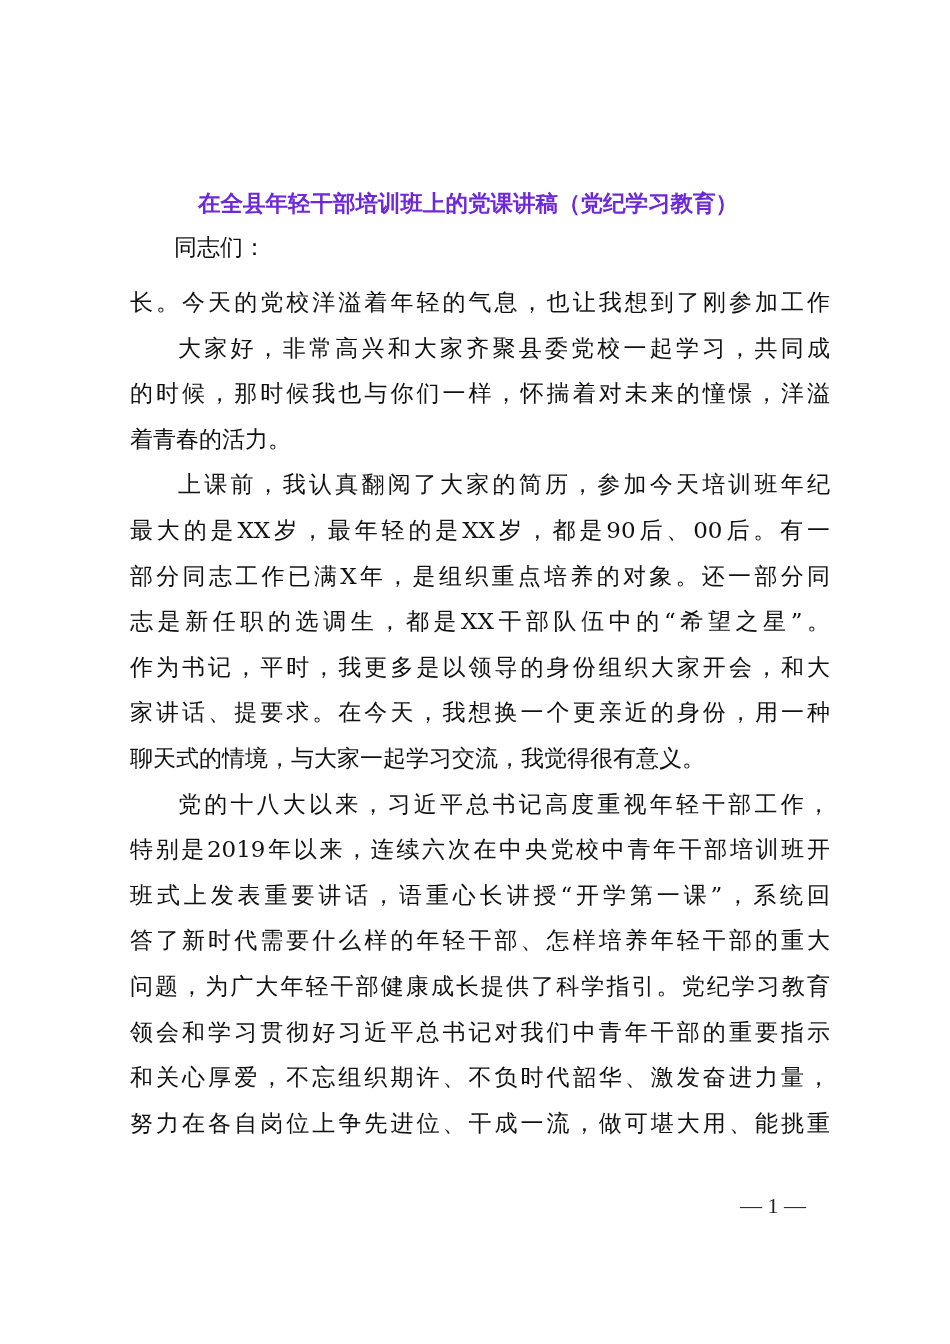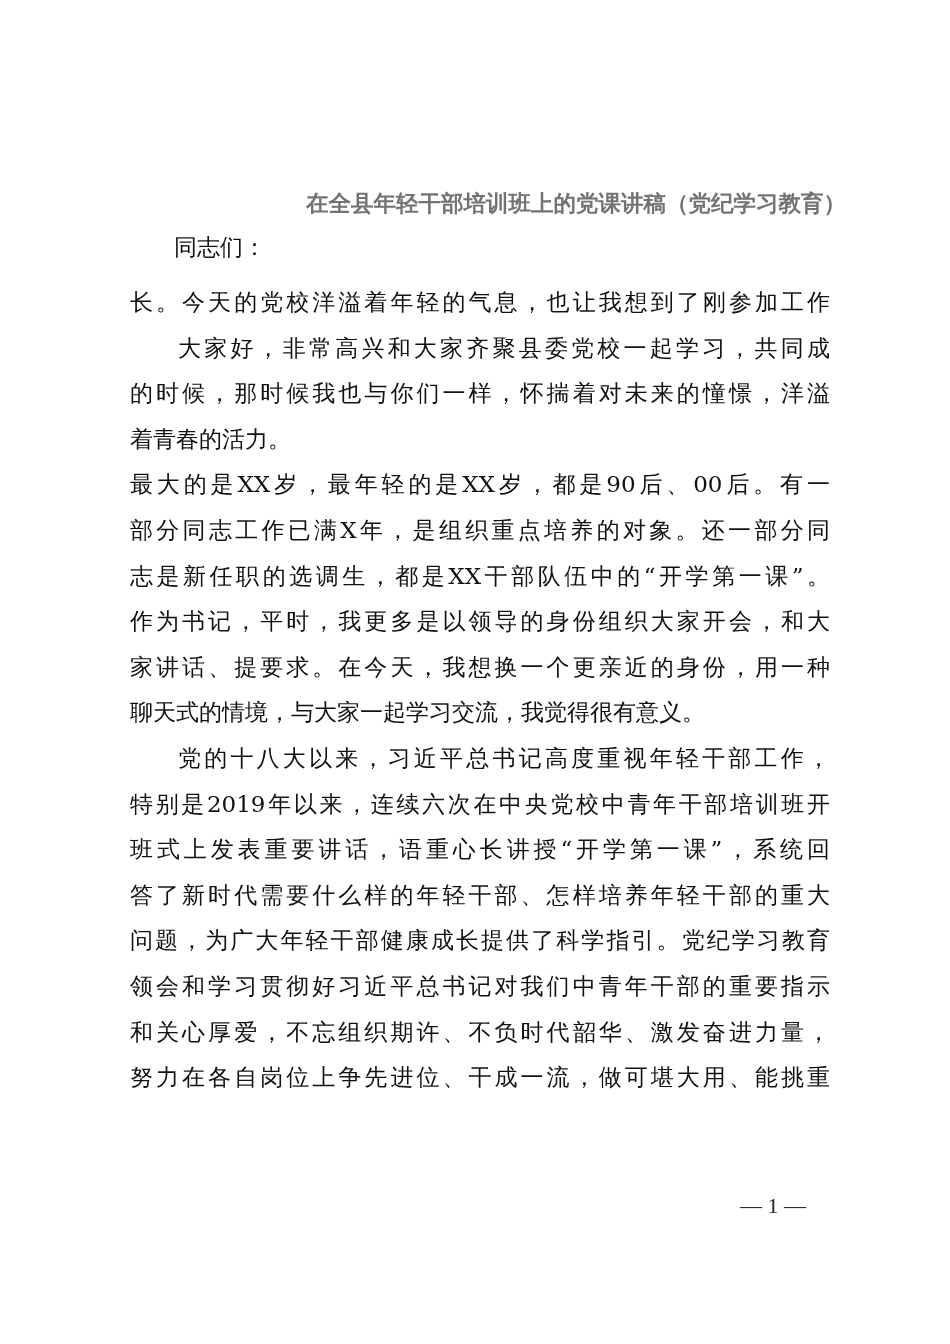--- a/index.html
+++ b/index.html
@@ -18,31 +18,31 @@
     .page {
       position: absolute;
       left: 0;
       top: 0;
       width: 950px;
       height: 1344px;
       background: #ffffff;
     }
     .title {
       position: absolute;
-      left: 146px;
+      left: 118px;
       top: 188px;
       width: 700px;
-      text-align: right;
+      text-align: center;
       font-family: "DejaVu Serif", "Liberation Serif", serif;
       font-weight: bold;
       font-size: 22.5px;
       line-height: 30px;
       letter-spacing: 0px;
       white-space: nowrap;
-      color: #737373;
+      color: #6d28d9;
     }
     .salutation {
       position: absolute;
       left: 130px;
       top: 232px;
       font-size: 23px;
       line-height: 30px;
       white-space: nowrap;
       margin-left: 44px;
     }
@@ -85,23 +85,24 @@
   <div class="title">在全县年轻干部培训班上的党课讲稿（党纪学习教育）</div>
   <div class="salutation">同志们：</div>
 
   <div class="body-text">
 
     <div class="line">长。今天的党校洋溢着年轻的气息，也让我想到了刚参加工作</div>
     <div class="line first">大家好，非常高兴和大家齐聚县委党校一起学习，共同成</div>
     <div class="line">的时候，那时候我也与你们一样，怀揣着对未来的憧憬，洋溢</div>
     <div class="line last">着青春的活力。</div>
 
+    <div class="line first">上课前，我认真翻阅了大家的简历，参加今天培训班年纪</div>
     <div class="line">最大的是XX岁，最年轻的是XX岁，都是90后、00后。有一</div>
     <div class="line">部分同志工作已满X年，是组织重点培养的对象。还一部分同</div>
-    <div class="line">志是新任职的选调生，都是XX干部队伍中的“开学第一课”。</div>
+    <div class="line">志是新任职的选调生，都是XX干部队伍中的“希望之星”。</div>
     <div class="line">作为书记，平时，我更多是以领导的身份组织大家开会，和大</div>
     <div class="line">家讲话、提要求。在今天，我想换一个更亲近的身份，用一种</div>
     <div class="line last">聊天式的情境，与大家一起学习交流，我觉得很有意义。</div>
 
     <div class="line first">党的十八大以来，习近平总书记高度重视年轻干部工作，</div>
     <div class="line">特别是2019年以来，连续六次在中央党校中青年干部培训班开</div>
     <div class="line">班式上发表重要讲话，语重心长讲授“开学第一课”，系统回</div>
     <div class="line">答了新时代需要什么样的年轻干部、怎样培养年轻干部的重大</div>
     <div class="line">问题，为广大年轻干部健康成长提供了科学指引。党纪学习教育</div>
     <div class="line">领会和学习贯彻好习近平总书记对我们中青年干部的重要指示</div>

